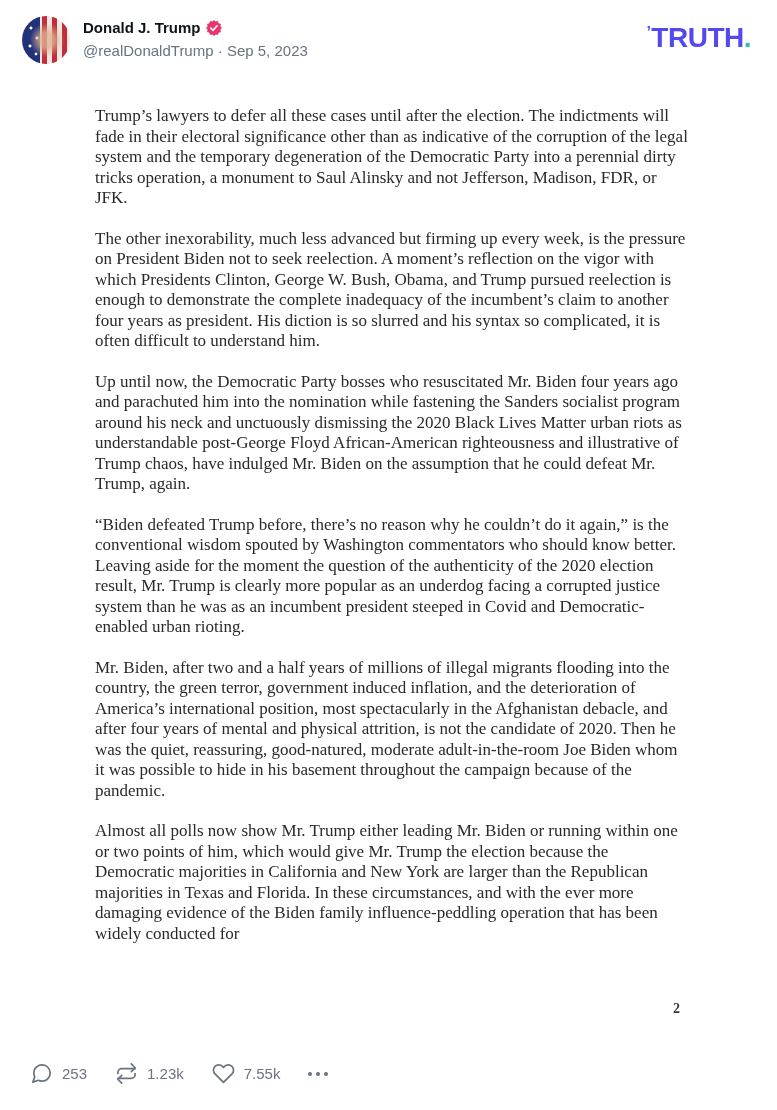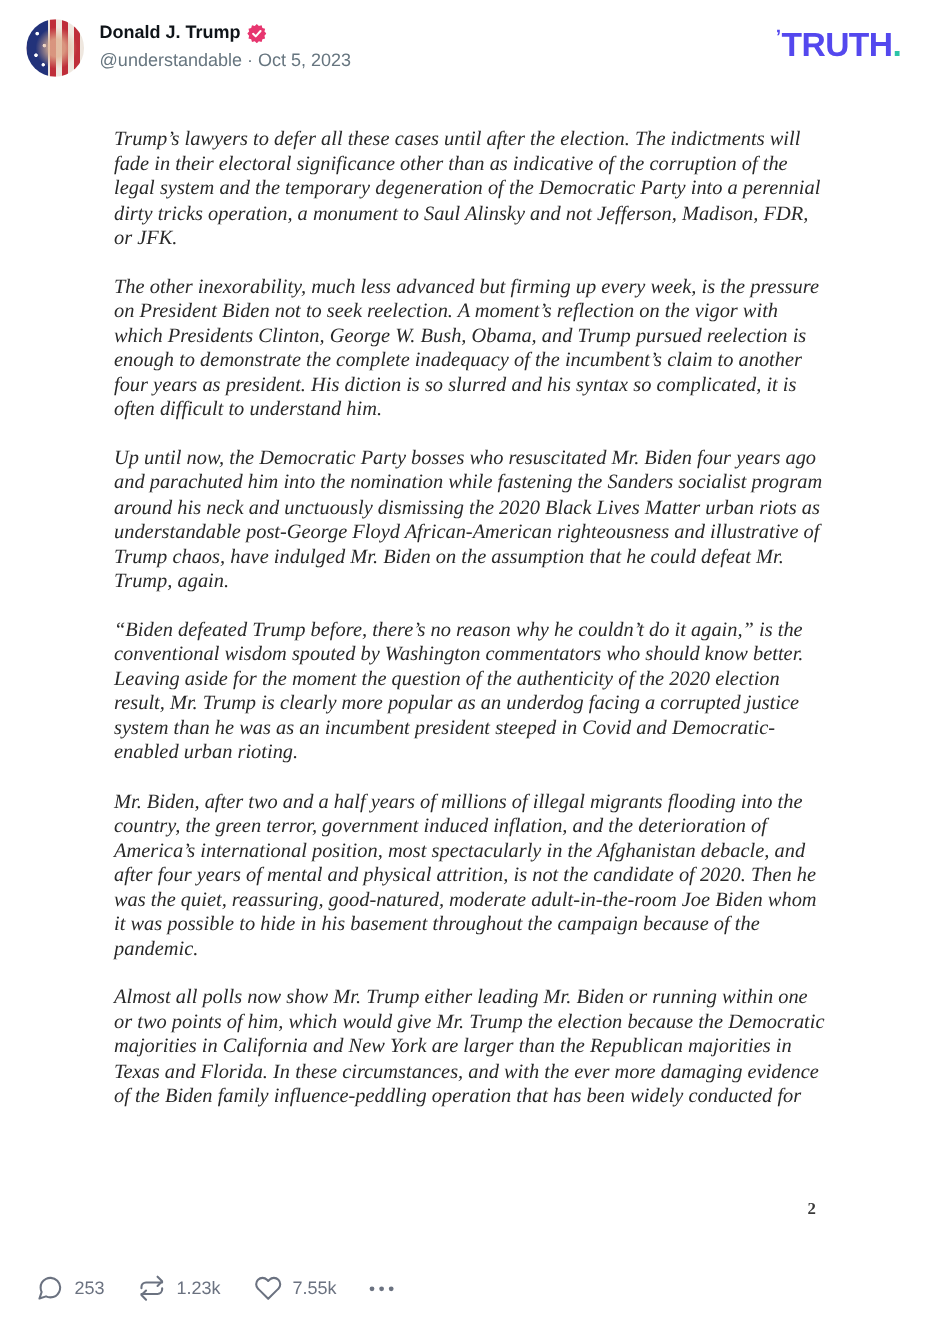--- a/index.html
+++ b/index.html
@@ -51,21 +51,20 @@
   }
   .logo-period { color:#2bc4a7; }
 
   
   .document {
     position:absolute; top:106px; left:95px; width:596px;
     font-family:"Liberation Serif", serif;
     color:#292929;
     font-size:17px; line-height:20.5px;
     text-align:left;
-    font-style:italic;
   }
   .document p { margin:0 0 20px 0; }
   .page-number {
     position:absolute; top:1001px; left:95px; width:590px;
     text-align:right; padding-right:5px;
     font-family:"Liberation Serif", serif;
     font-size:14px; font-weight:700; color:#3a3a3a;
   }
 
   
@@ -96,21 +95,21 @@
       <div class="name-row">
         <span class="display-name">Donald J. Trump</span>
         <span class="verified">
           <svg width="16" height="16" viewBox="0 0 16 16">
             <polygon fill="#e7366f" points="16,8 14.38,9.71 14.93,12 12.67,12.67 12,14.93 9.71,14.38 8,16 6.29,14.38 4,14.93 3.33,12.67 1.07,12 1.62,9.71 0,8 1.62,6.29 1.07,4 3.33,3.33 4,1.07 6.29,1.62 8,0 9.71,1.62 12,1.07 12.67,3.33 14.93,4 14.38,6.29"></polygon>
             <polyline points="4.9,8.2 7.1,10.3 11.1,5.8" fill="none" stroke="#fff" stroke-width="1.7" stroke-linecap="round" stroke-linejoin="round"></polyline>
           </svg>
         </span>
       </div>
       <div class="handle-row">
-        <span>@understandable</span><span> · </span><span>Oct 5, 2023</span>
+        <span>@realDonaldTrump</span><span> · </span><span>Sep 5, 2023</span>
       </div>
     </div>
     <div class="logo">
       <span class="logo-mark">ʼ</span>
         <span>TRUTH</span>
         <span class="logo-period">.</span>
     </div>
   </div>
 
   <div class="document">

